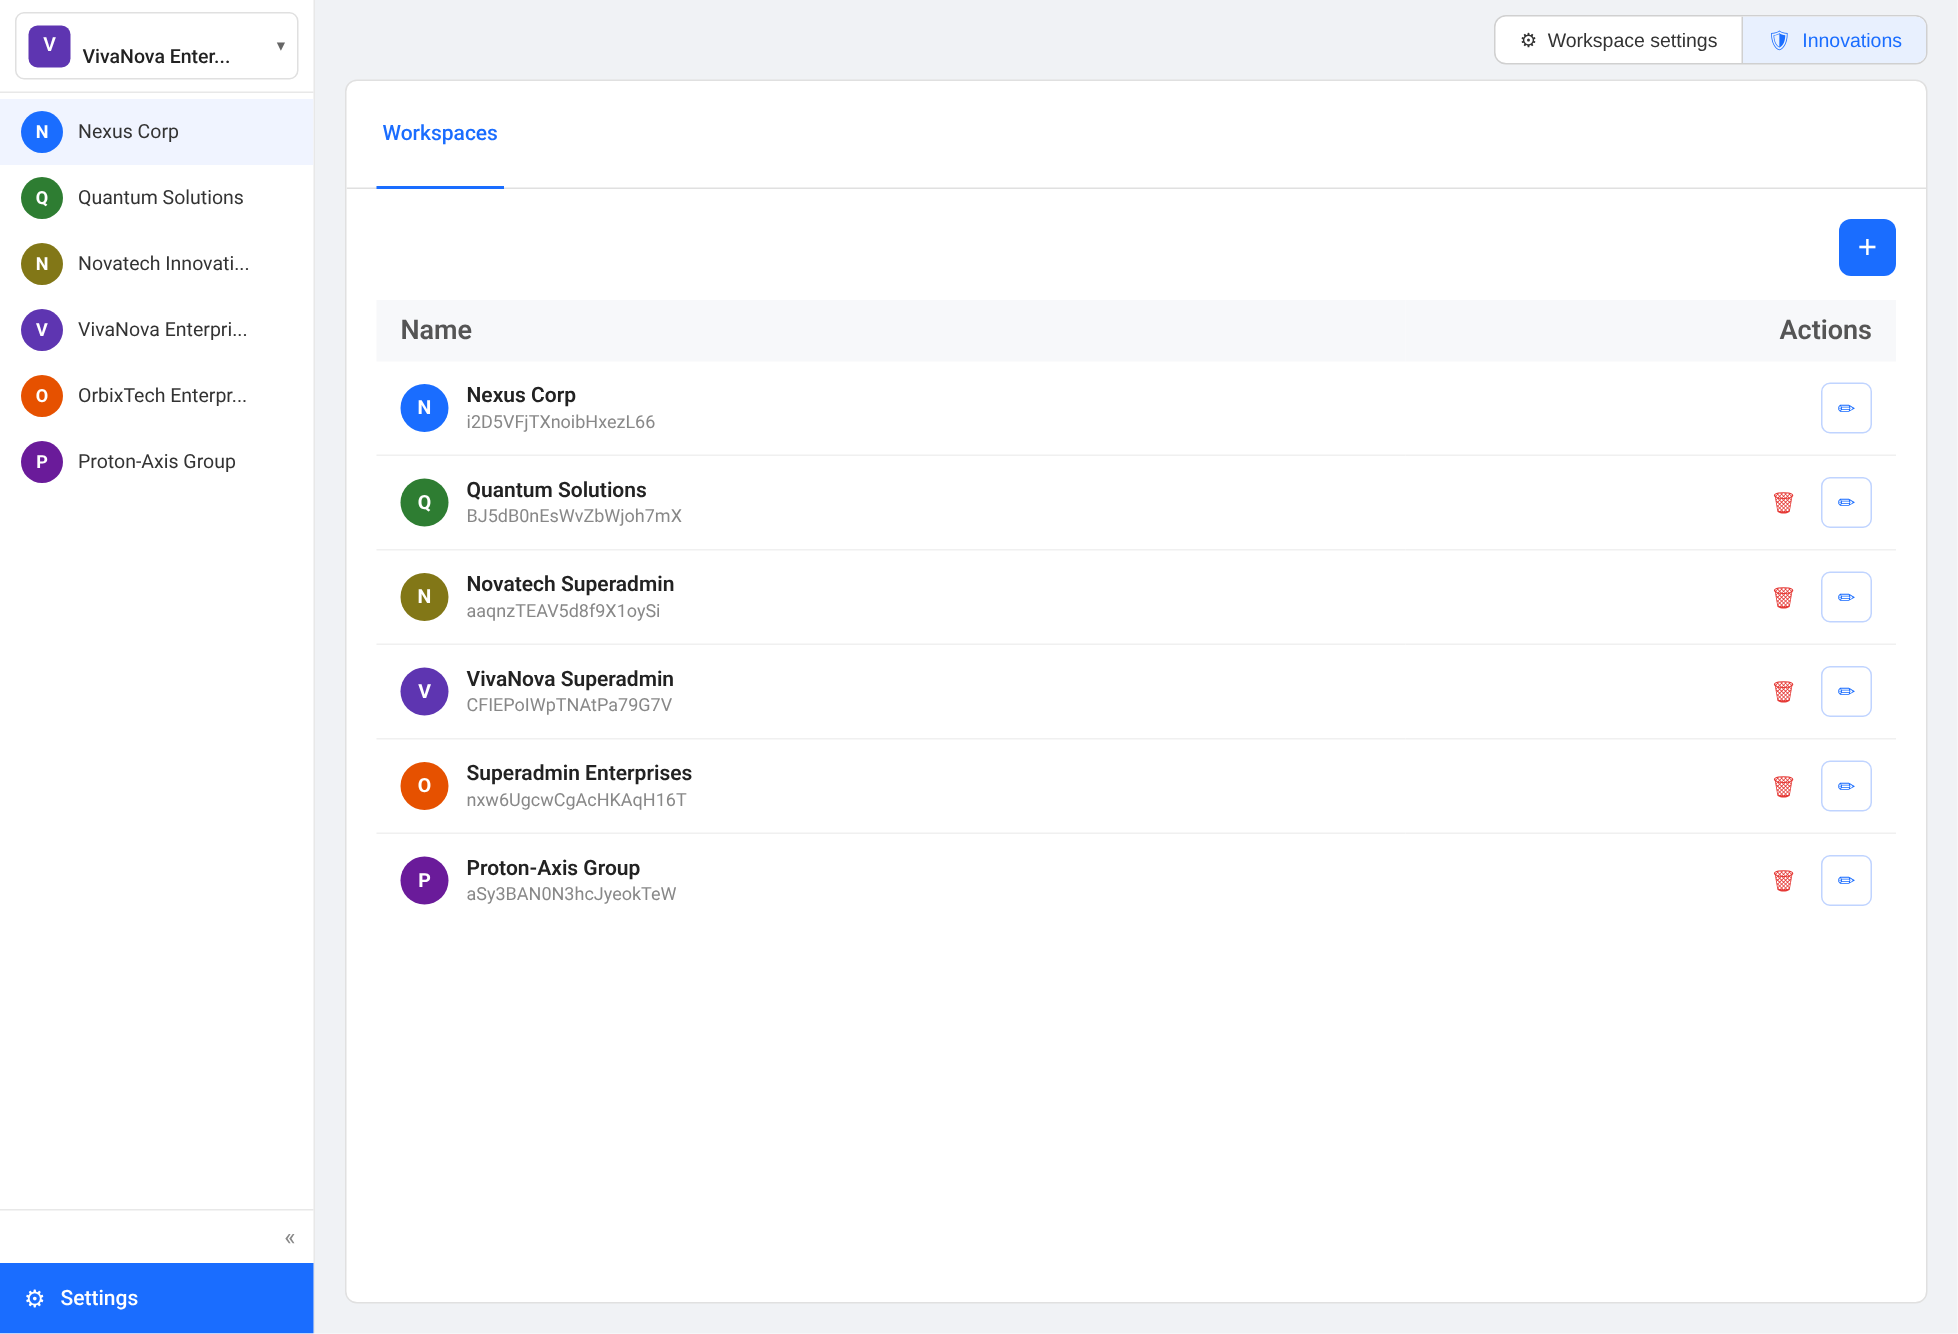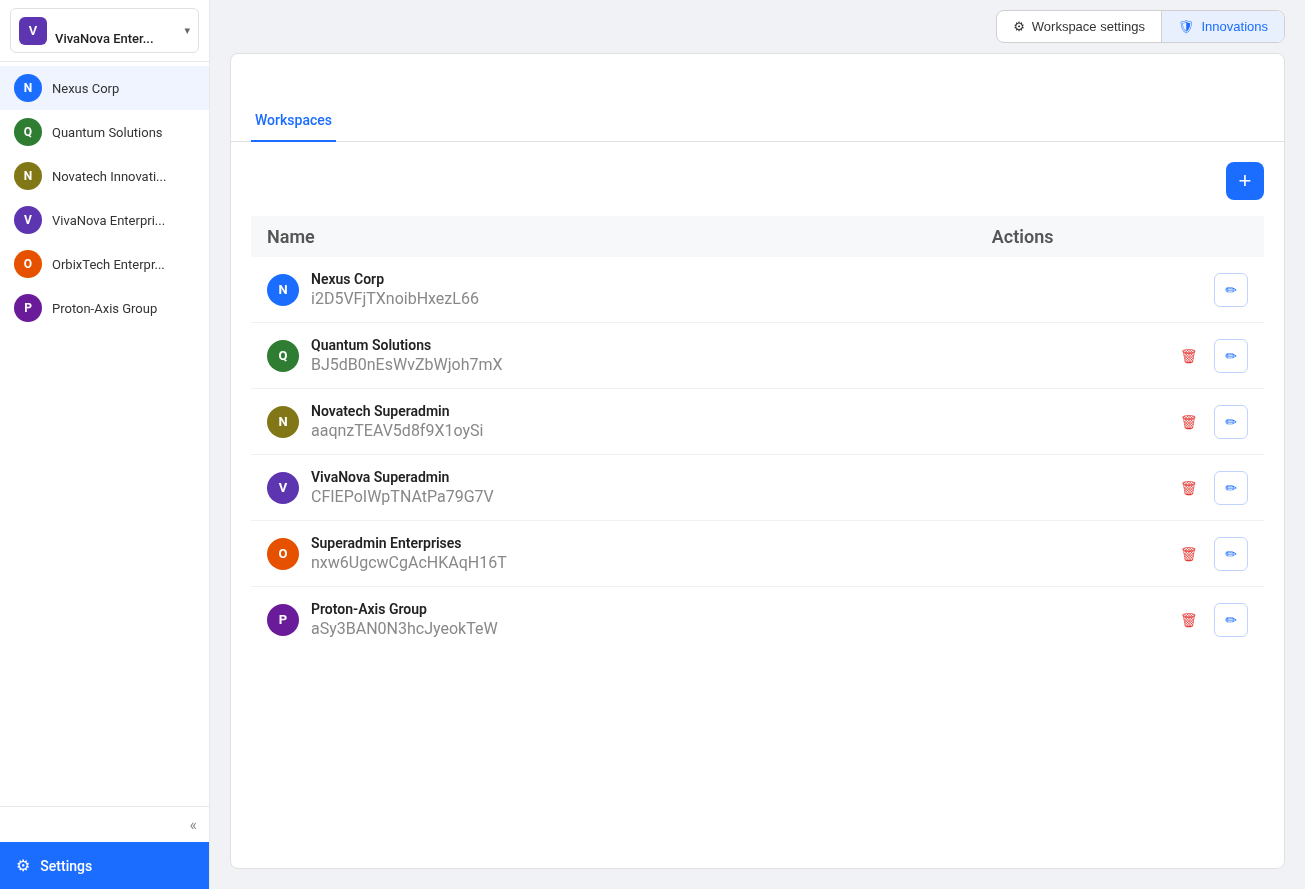--- a/index.html
+++ b/index.html
@@ -193,28 +193,27 @@
       flex-direction: column;
     }
 
     .page-tabs {
       display: flex;
       border-bottom: 1px solid #e0e0e0;
       padding: 0 20px;
     }
 
     .page-tab {
-      padding: 12px 4px;
+      padding: 27px 4px;
       font-size: 14px;
       font-weight: 500;
       cursor: pointer;
       color: #888;
       border-bottom: 2px solid transparent;
       margin-bottom: -1px;
-      margin-top: 46px;
     }
 
     .page-tab.active {
       color: #1a6dff;
       border-bottom-color: #1a6dff;
     }
 
     .page-body {
       flex: 1;
       overflow-y: auto;
@@ -256,21 +255,21 @@
 
     .table-header th {
       padding: 10px 16px;
       text-align: left;
       font-size: 18px;
       font-weight: 600;
       color: #555;
     }
 
     .table-header th:last-child {
-      text-align: left;
+      text-align: right;
     }
 
     .table-row td {
       padding: 14px 16px;
       border-bottom: 1px solid #f0f0f0;
       vertical-align: middle;
     }
 
     .table-row:last-child td {
       border-bottom: none;
@@ -288,21 +287,21 @@
       gap: 2px;
     }
 
     .ws-title {
       font-size: 14px;
       font-weight: 600;
       color: #222;
     }
 
     .ws-id {
-      font-size: 16px;
+      font-size: 12px;
       color: #888;
     }
 
     .actions-cell {
       display: flex;
       align-items: center;
       justify-content: flex-end;
       gap: 8px;
     }
 

